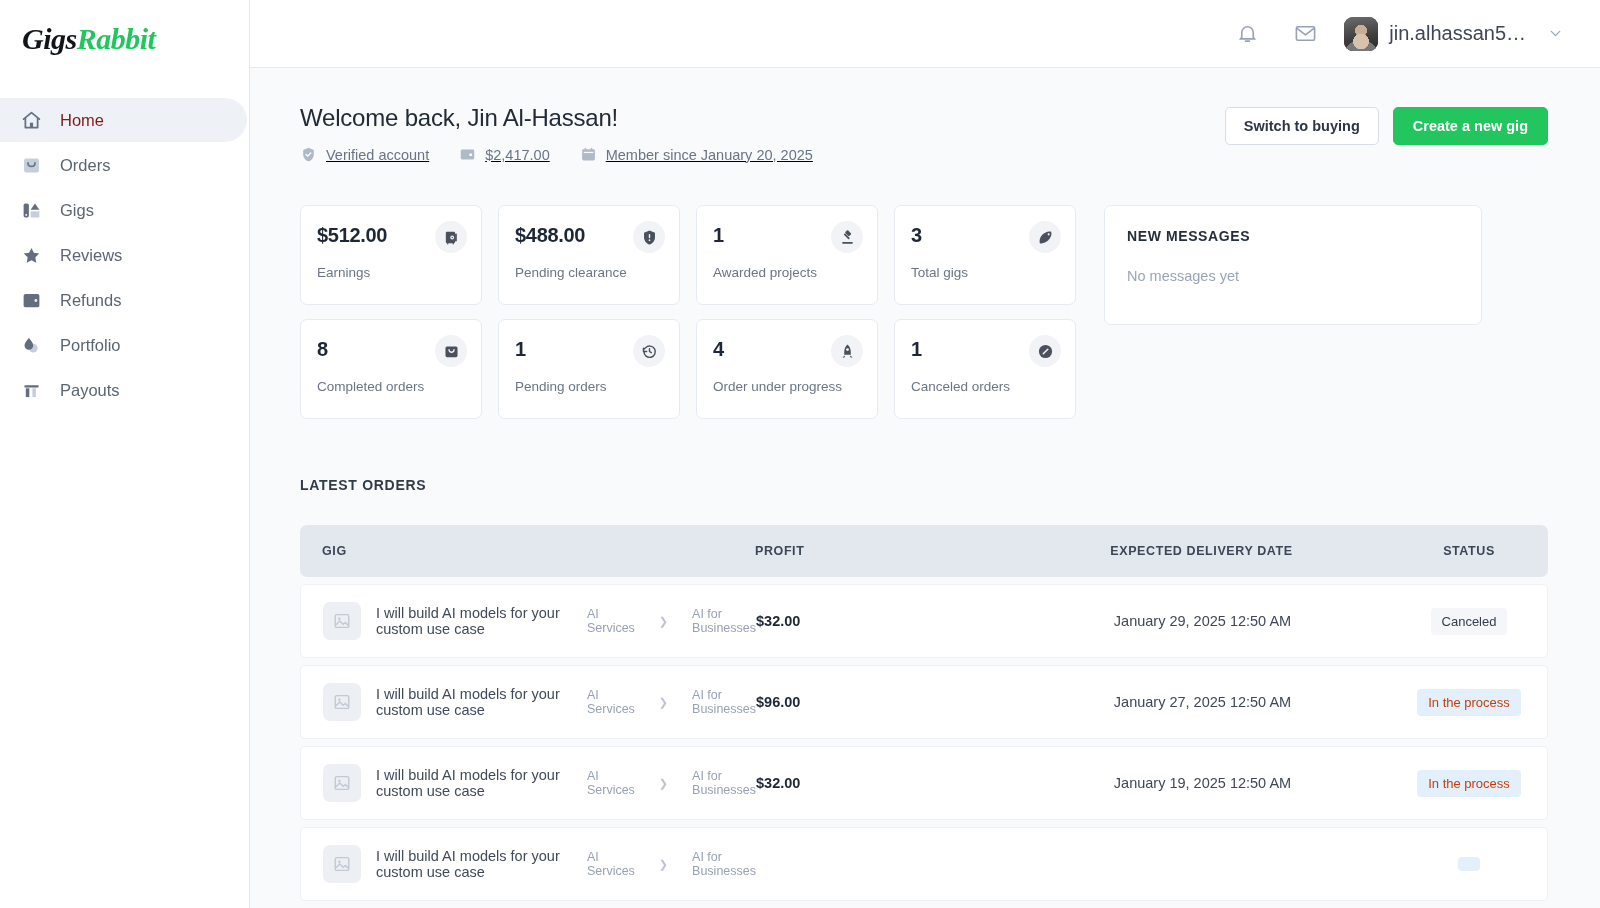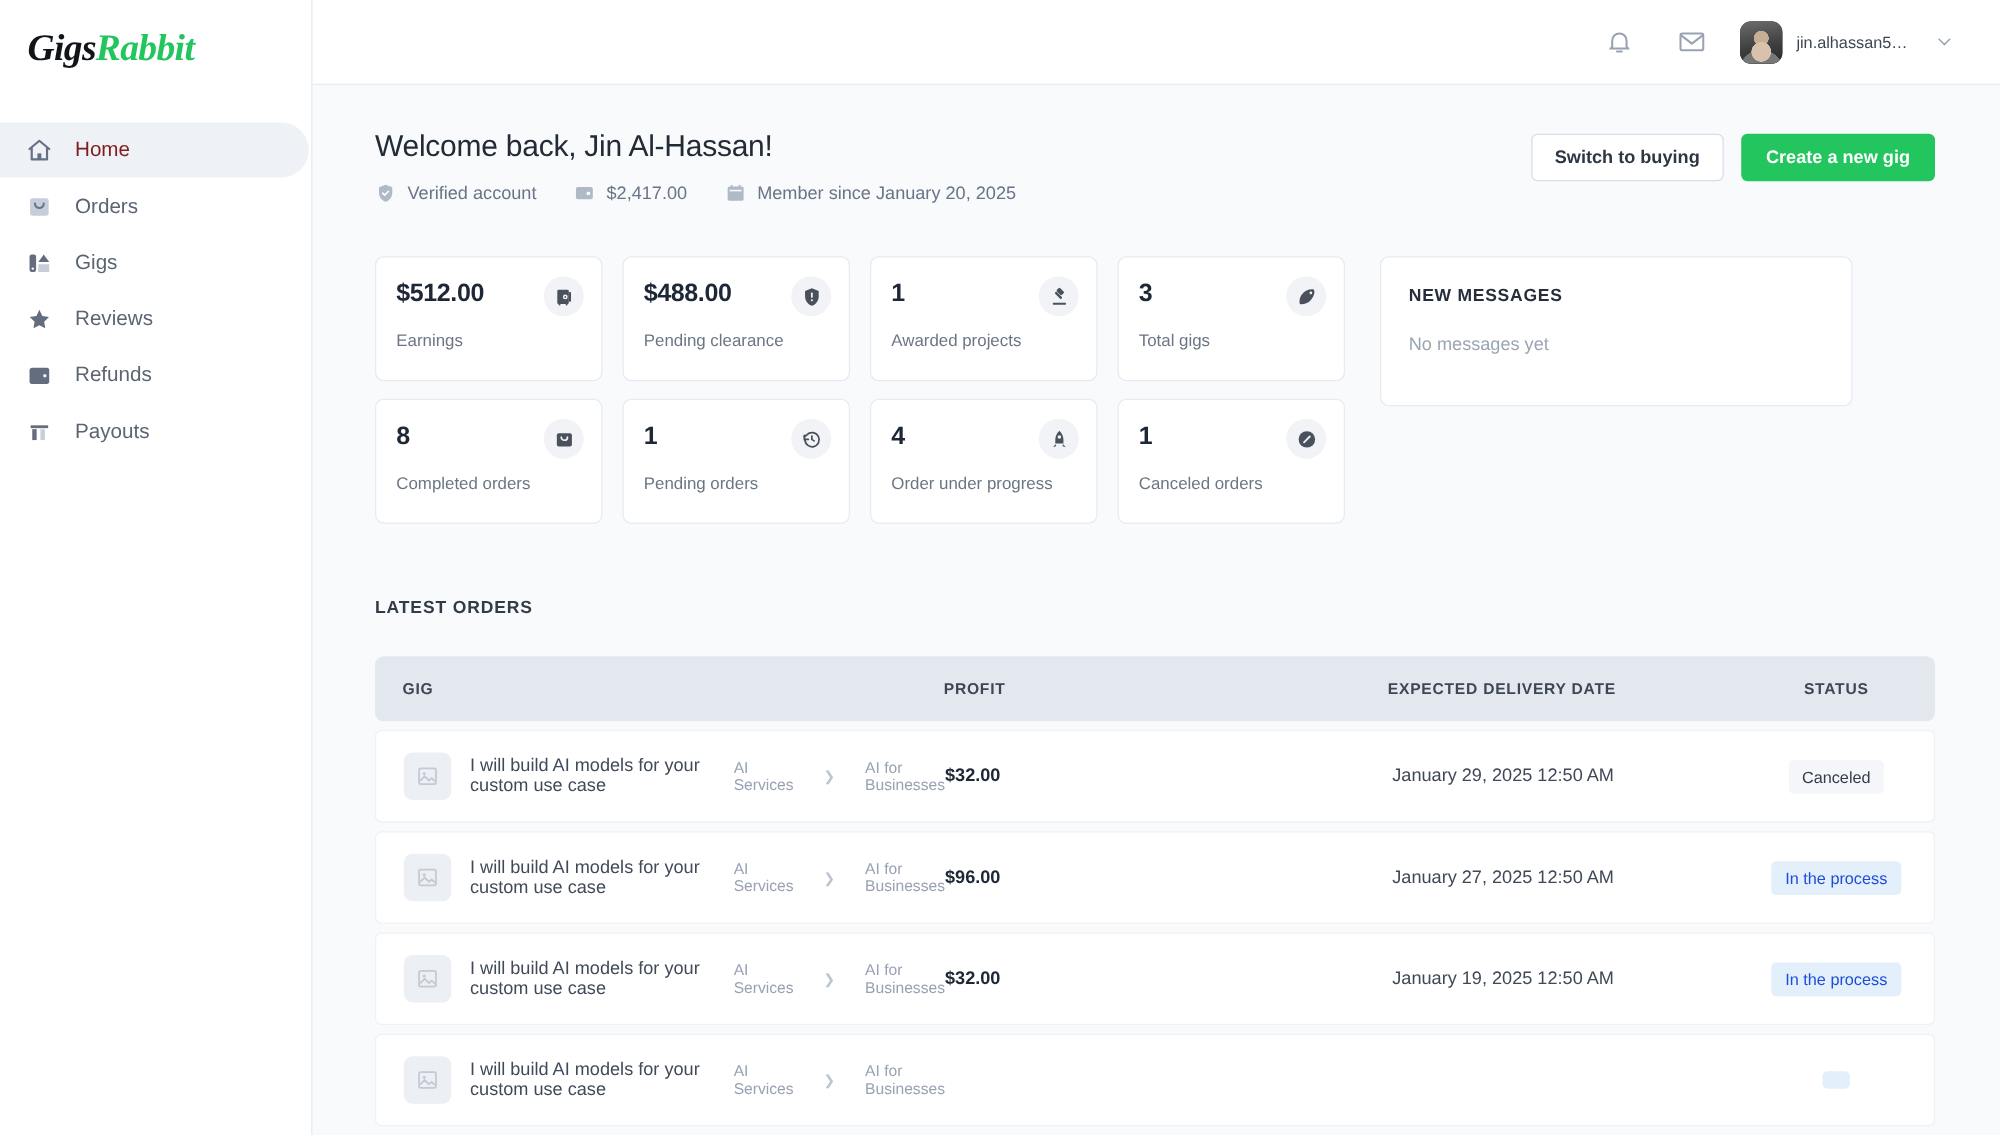--- a/index.html
+++ b/index.html
@@ -87,35 +87,35 @@
     position: relative;
   }
   .avatar .face {
     position: absolute; inset: 0;
     background:
       radial-gradient(circle at 50% 72%, #d8c2ae 0 26%, rgba(0,0,0,0) 27%),
       radial-gradient(circle at 50% 40%, #c9ae96 0 22%, rgba(0,0,0,0) 23%),
       radial-gradient(circle at 50% 120%, #777 0 40%, rgba(0,0,0,0) 41%),
       linear-gradient(170deg, #6d6d6d 0%, #3d3d3d 60%, #2a2a2a 100%);
   }
-  .user-name { font-size: 13px; color: #3d4654; white-space: nowrap; }
+  .user-name { font-size: 20px; color: #3d4654; white-space: nowrap; }
   .chev { color: #9aa5b4; display: flex; align-items: center; margin-left: 10px; }
 
   .content {
     flex: 1; overflow: hidden;
     padding: 36px 52px 0 50px;
   }
 
   
   .welcome-row { display: flex; align-items: flex-start; justify-content: space-between; }
   .welcome-title {
     font-size: 24px; font-weight: normal; color: #222b36;
     letter-spacing: -0.2px;
   }
-  .meta-row { display: flex; align-items: flex-end; gap: 30px; margin-top: 14px; }
+  .meta-row { display: flex; align-items: flex-end; gap: 30px; margin-top: 14px; text-decoration: underline; }
   .meta-item { display: flex; align-items: center; gap: 9px; color: #697586; font-size: 14.5px; }
   .meta-icon { color: #b0b9c6; display: flex; align-items: center; }
 
   .actions { display: flex; align-items: center; gap: 14px; padding-top: 3px; }
   .btn {
     height: 38px; border-radius: 5px; font-size: 14.5px;
     display: flex; align-items: center; justify-content: center;
     cursor: pointer; white-space: nowrap; font-weight: bold;
   }
   .btn-outline {
@@ -196,21 +196,21 @@
   .gig-crumb { display: flex; align-items: center; gap: 24px; font-size: 12.5px; color: #98a2b3; }
   .gig-crumb .sep { color: #bcc4cf; font-size: 11px; }
   .profit-val { font-size: 14.5px; font-weight: bold; color: #1d2735; }
   .date-val { font-size: 14.5px; color: #3f4856; }
   .badge-wrap { display: flex; justify-content: center; }
   .badge {
     font-size: 13px; border-radius: 4px;
     padding: 7px 11px; white-space: nowrap; line-height: 1;
   }
   .badge.canceled { background: #f4f6f9; color: #333c49; }
-  .badge.process  { background: #e4effc; color: #1d4ed8; }
+  .badge.process  { background: #e4effc; color: #c2410c; }
 </style>
 </head>
 <body>
 
 <div class="app">
 
   <aside class="sidebar">
     <div class="logo">
       <span class="part-a">Gigs</span><span class="part-b">Rabbit</span>
     </div>
@@ -262,20 +262,29 @@
       <div class="nav-item">
         <span class="nav-icon">
           <svg width="21" height="21" viewBox="0 0 24 24">
               <path d="M3 7c0-1.3 1-2.3 2.3-2.3H19c1.1 0 2 .9 2 2v11c0 1.1-.9 2-2 2H5c-1.1 0-2-.9-2-2z" fill="#636d7d"></path>
               <circle cx="17" cy="12" r="1.6" fill="#eceff3"></circle>
             </svg>
         </span>
         <span class="nav-label">Refunds</span>
       </div>
 
+      <div class="nav-item">
+        <span class="nav-icon">
+          <svg width="21" height="21" viewBox="0 0 24 24">
+              <circle cx="14" cy="15" r="5" fill="#c6cedb"></circle>
+              <path d="M9 3.5c2.8 3.3 5 6.2 5 8.3a5 5 0 0 1-10 0c0-2.1 2.2-5 5-8.3z" fill="#636d7d"></path>
+            </svg>
+        </span>
+        <span class="nav-label">Portfolio</span>
+      </div>
 
       <div class="nav-item">
         <span class="nav-icon">
           <svg width="21" height="21" viewBox="0 0 24 24">
               <rect x="4" y="6" width="16" height="2.6" fill="#636d7d"></rect>
               <rect x="5.5" y="9.5" width="4" height="10" fill="#636d7d"></rect>
               <rect x="13" y="9.5" width="4" height="10" fill="#c6cedb"></rect>
             </svg>
         </span>
         <span class="nav-label">Payouts</span>

